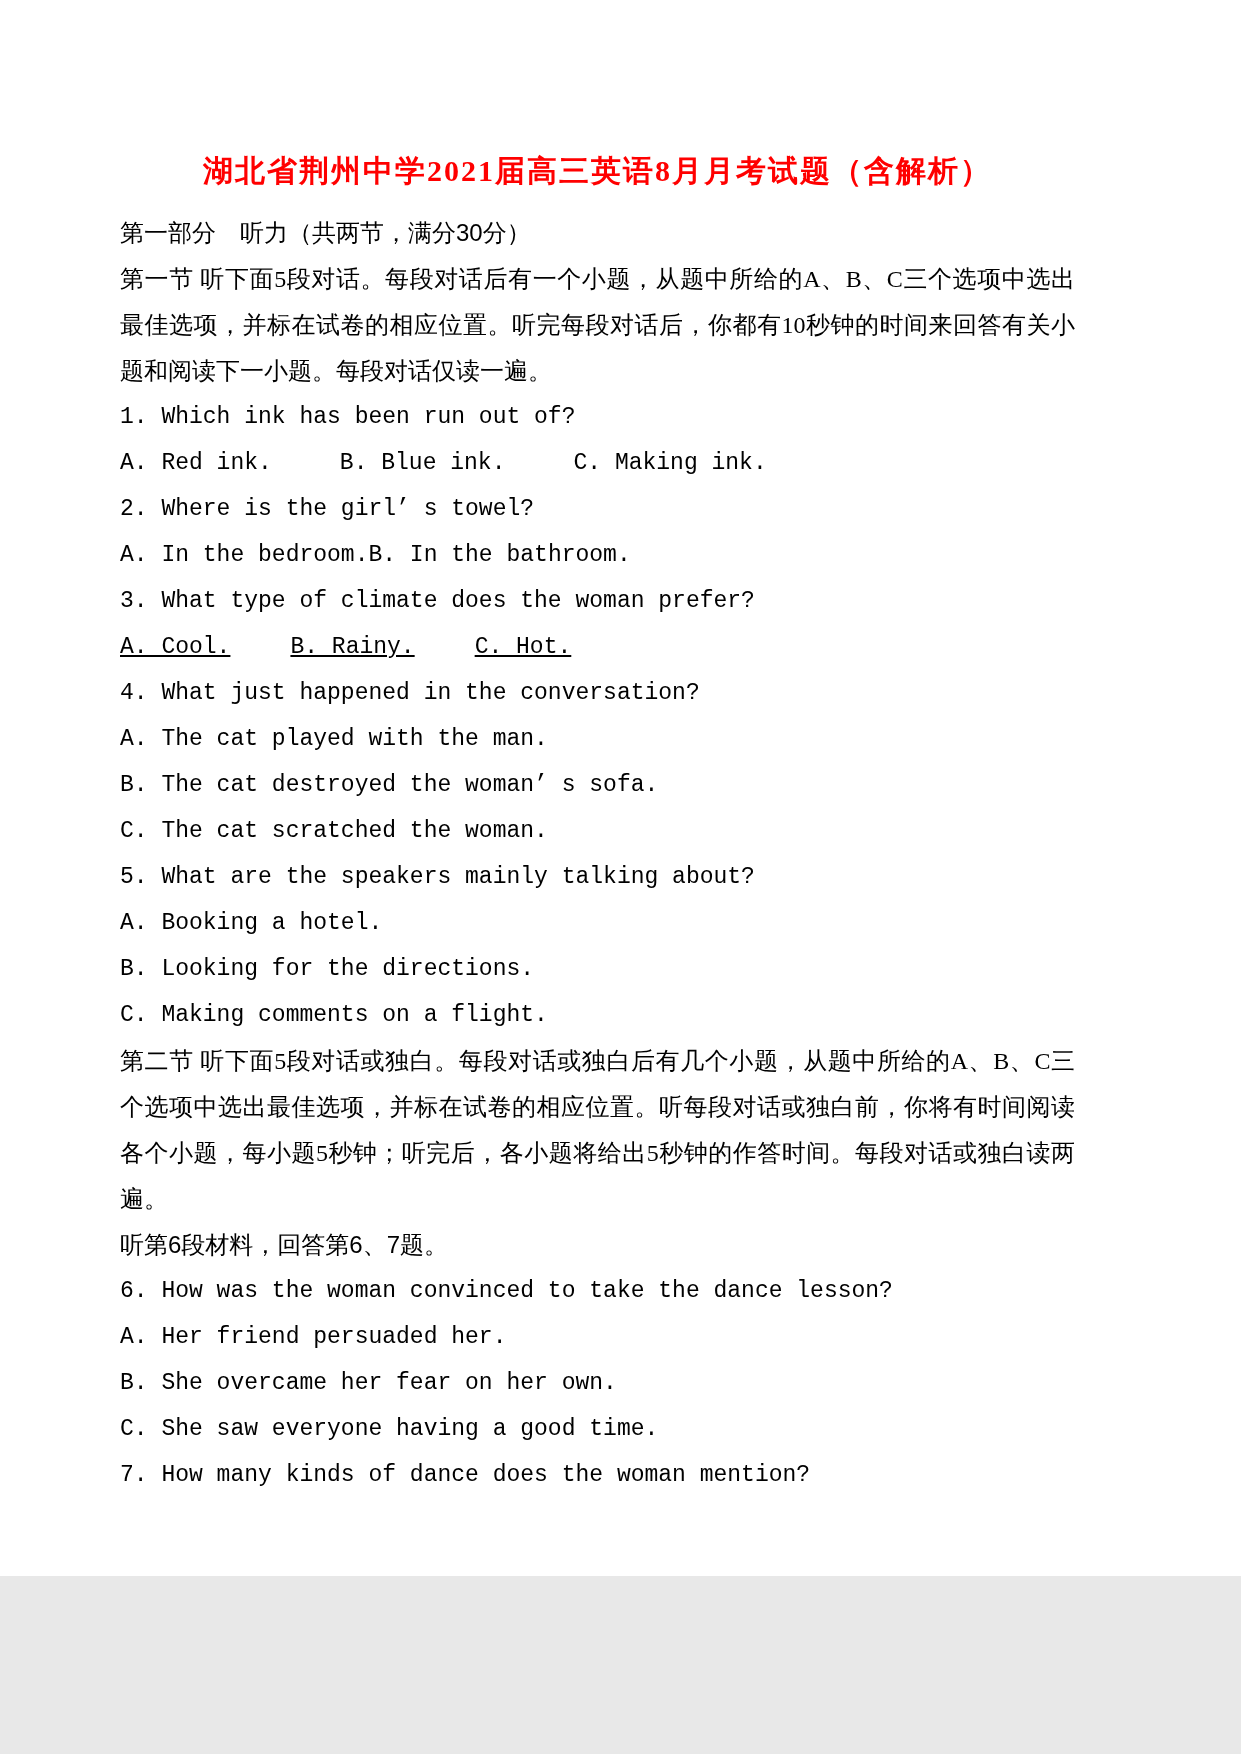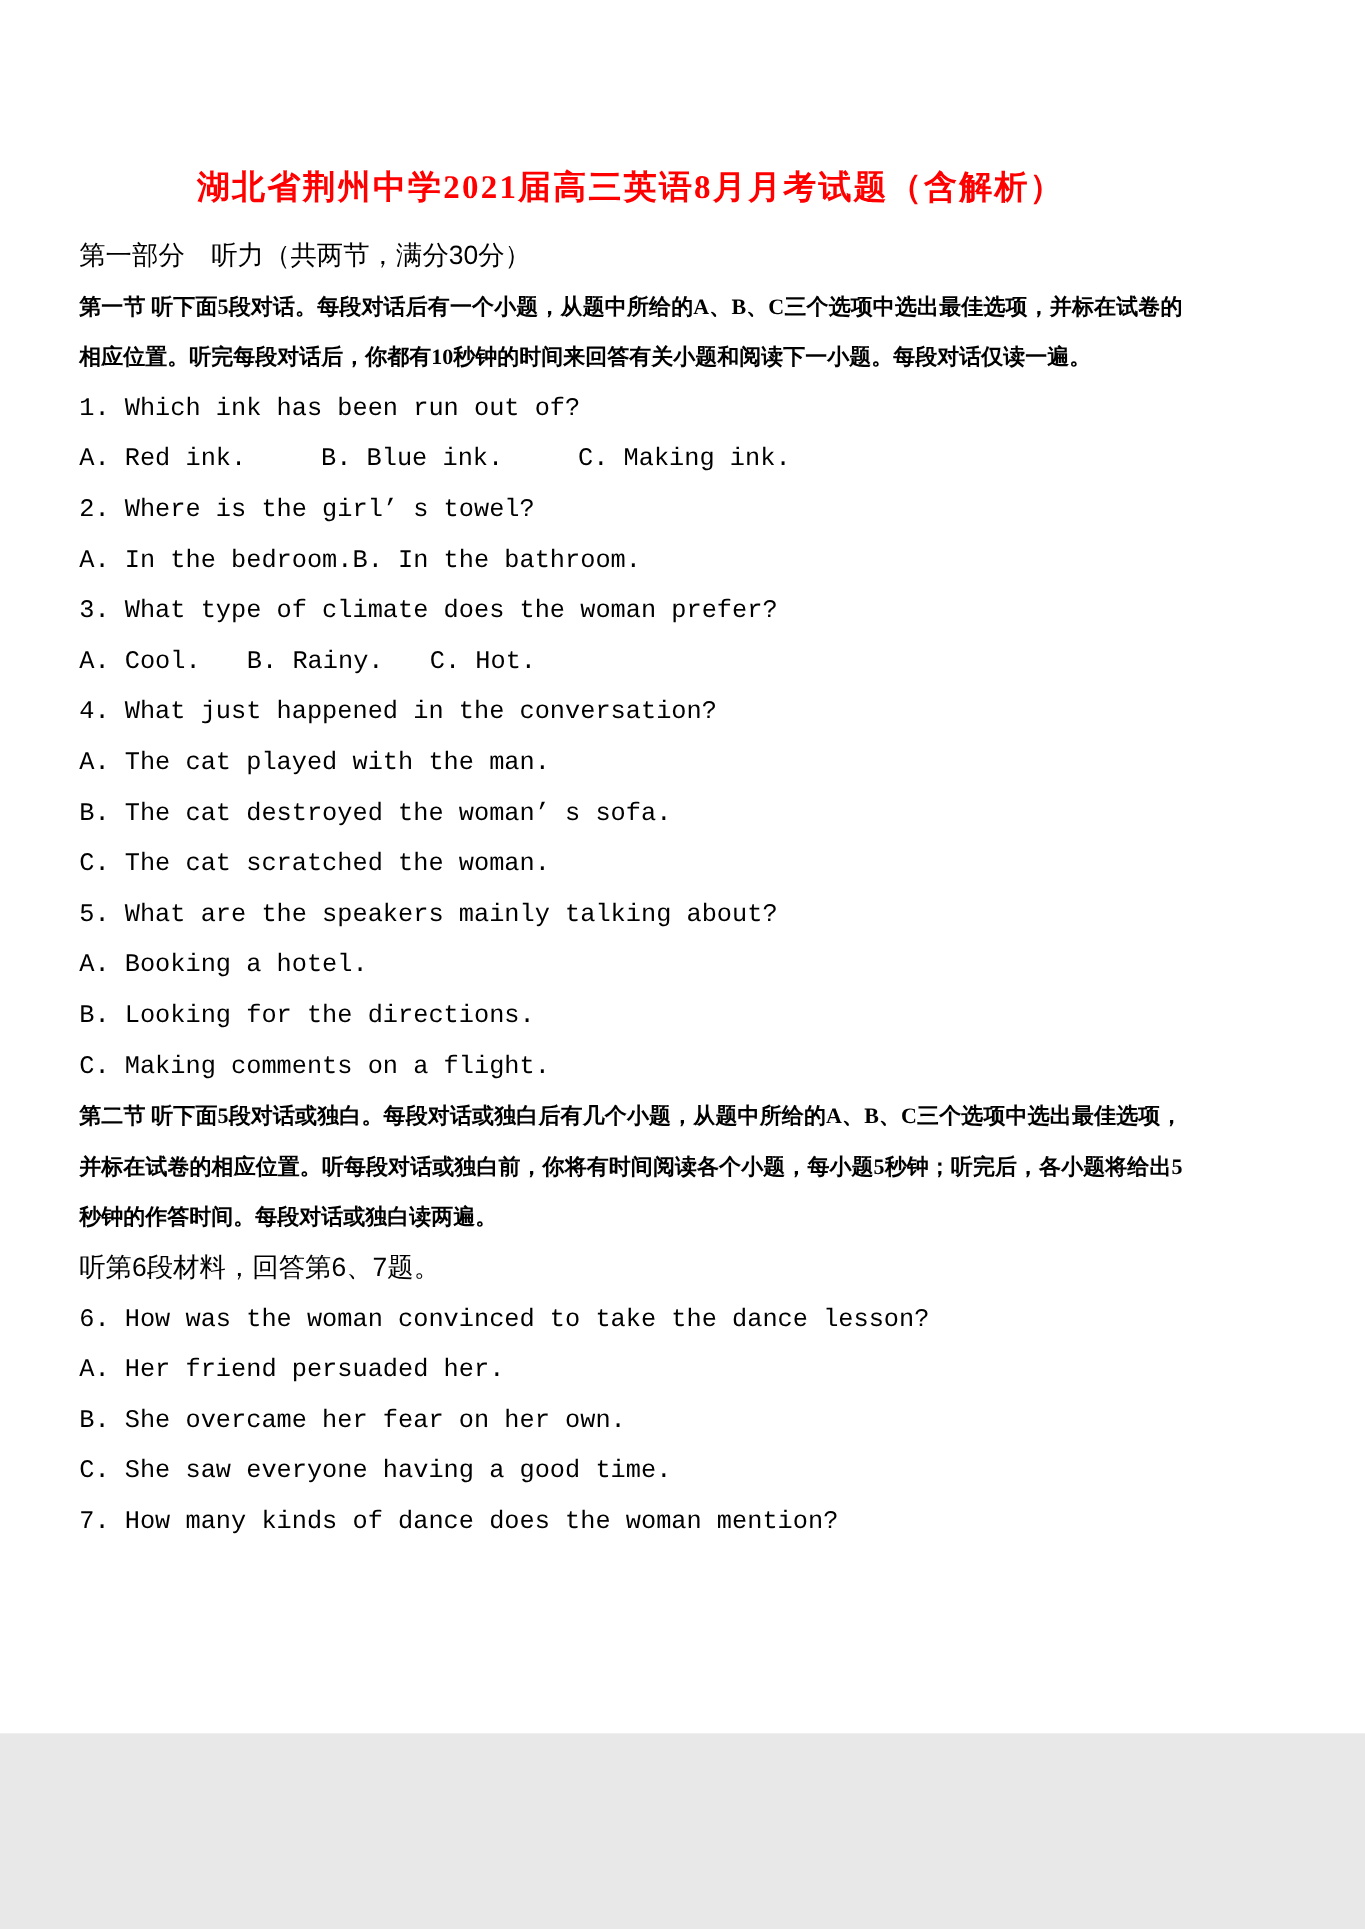--- a/index.html
+++ b/index.html
@@ -2,58 +2,58 @@
 <html><head>
 <meta charset="utf-8">
 <style>
   html,body{margin:0;padding:0;background:#e8e8e8;}
   .page{
     position:relative;
     width:1241px;height:1576px;
     margin:0 auto;
     background:#ffffff;
     box-sizing:border-box;
-    padding:150px 166px 0 72px;
+    padding:150px 166px 0 120px;
     color:#000;
   }
   .title{
     margin:0 0 18px 0;
     font-family:"Liberation Serif","DejaVu Serif",serif;
     font-weight:bold;
     font-size:30px;
     letter-spacing:2px;
     text-align:center;
     line-height:42px;
   }
   .cn{
     font-family:Liberation Sans, sans-serif;
     font-size:24px;
   }
   .cn-bold{
     font-family:"Liberation Serif","DejaVu Serif",serif;
-    font-size:20px;
-    font-weight:bold;
+    font-size:24px;
+    font-weight:normal;
   }
   .line{line-height:46px;}
   .para{
     margin:0;
     line-height:46px;
     text-align:justify;
     text-align-last:left;
   }
   .en{
     font-family:"Liberation Mono","DejaVu Sans Mono",monospace;
     font-size:23px;
     line-height:46px;
     white-space:pre;
   }
   .opts{display:flex;flex-direction:row;align-items:baseline;}
   .g85{column-gap:68px;}
   .g55{}
-  .g90{column-gap:42px;}
+  .g90{column-gap:60px;text-decoration:underline;}
 </style>
 </head>
 <body>
 
 <div class="page">
 
   <h1 class="title" id="doc-title" style="color: rgb(255, 0, 0);">湖北省荆州中学2021届高三英语8月月考试题（含解析）</h1>
 
   <div class="line cn">第一部分　听力（共两节，满分30分）</div>
 

